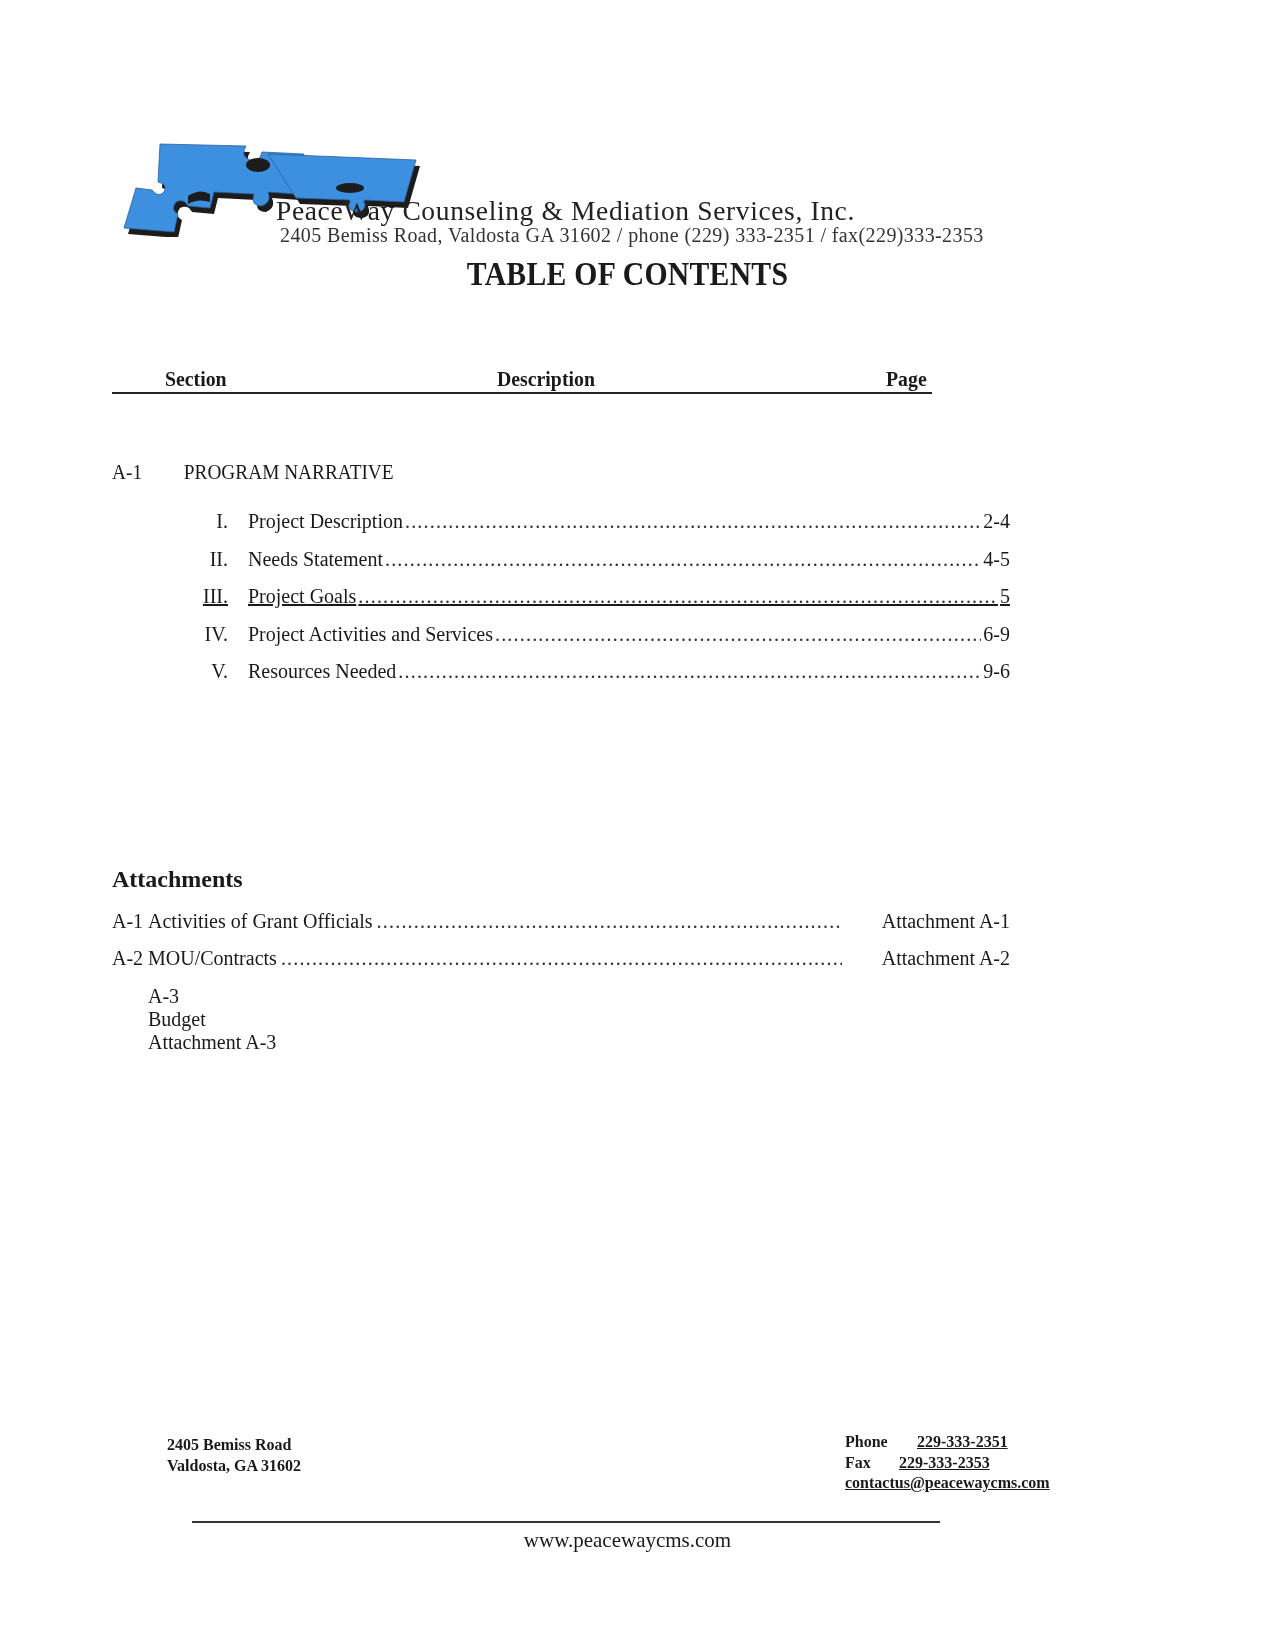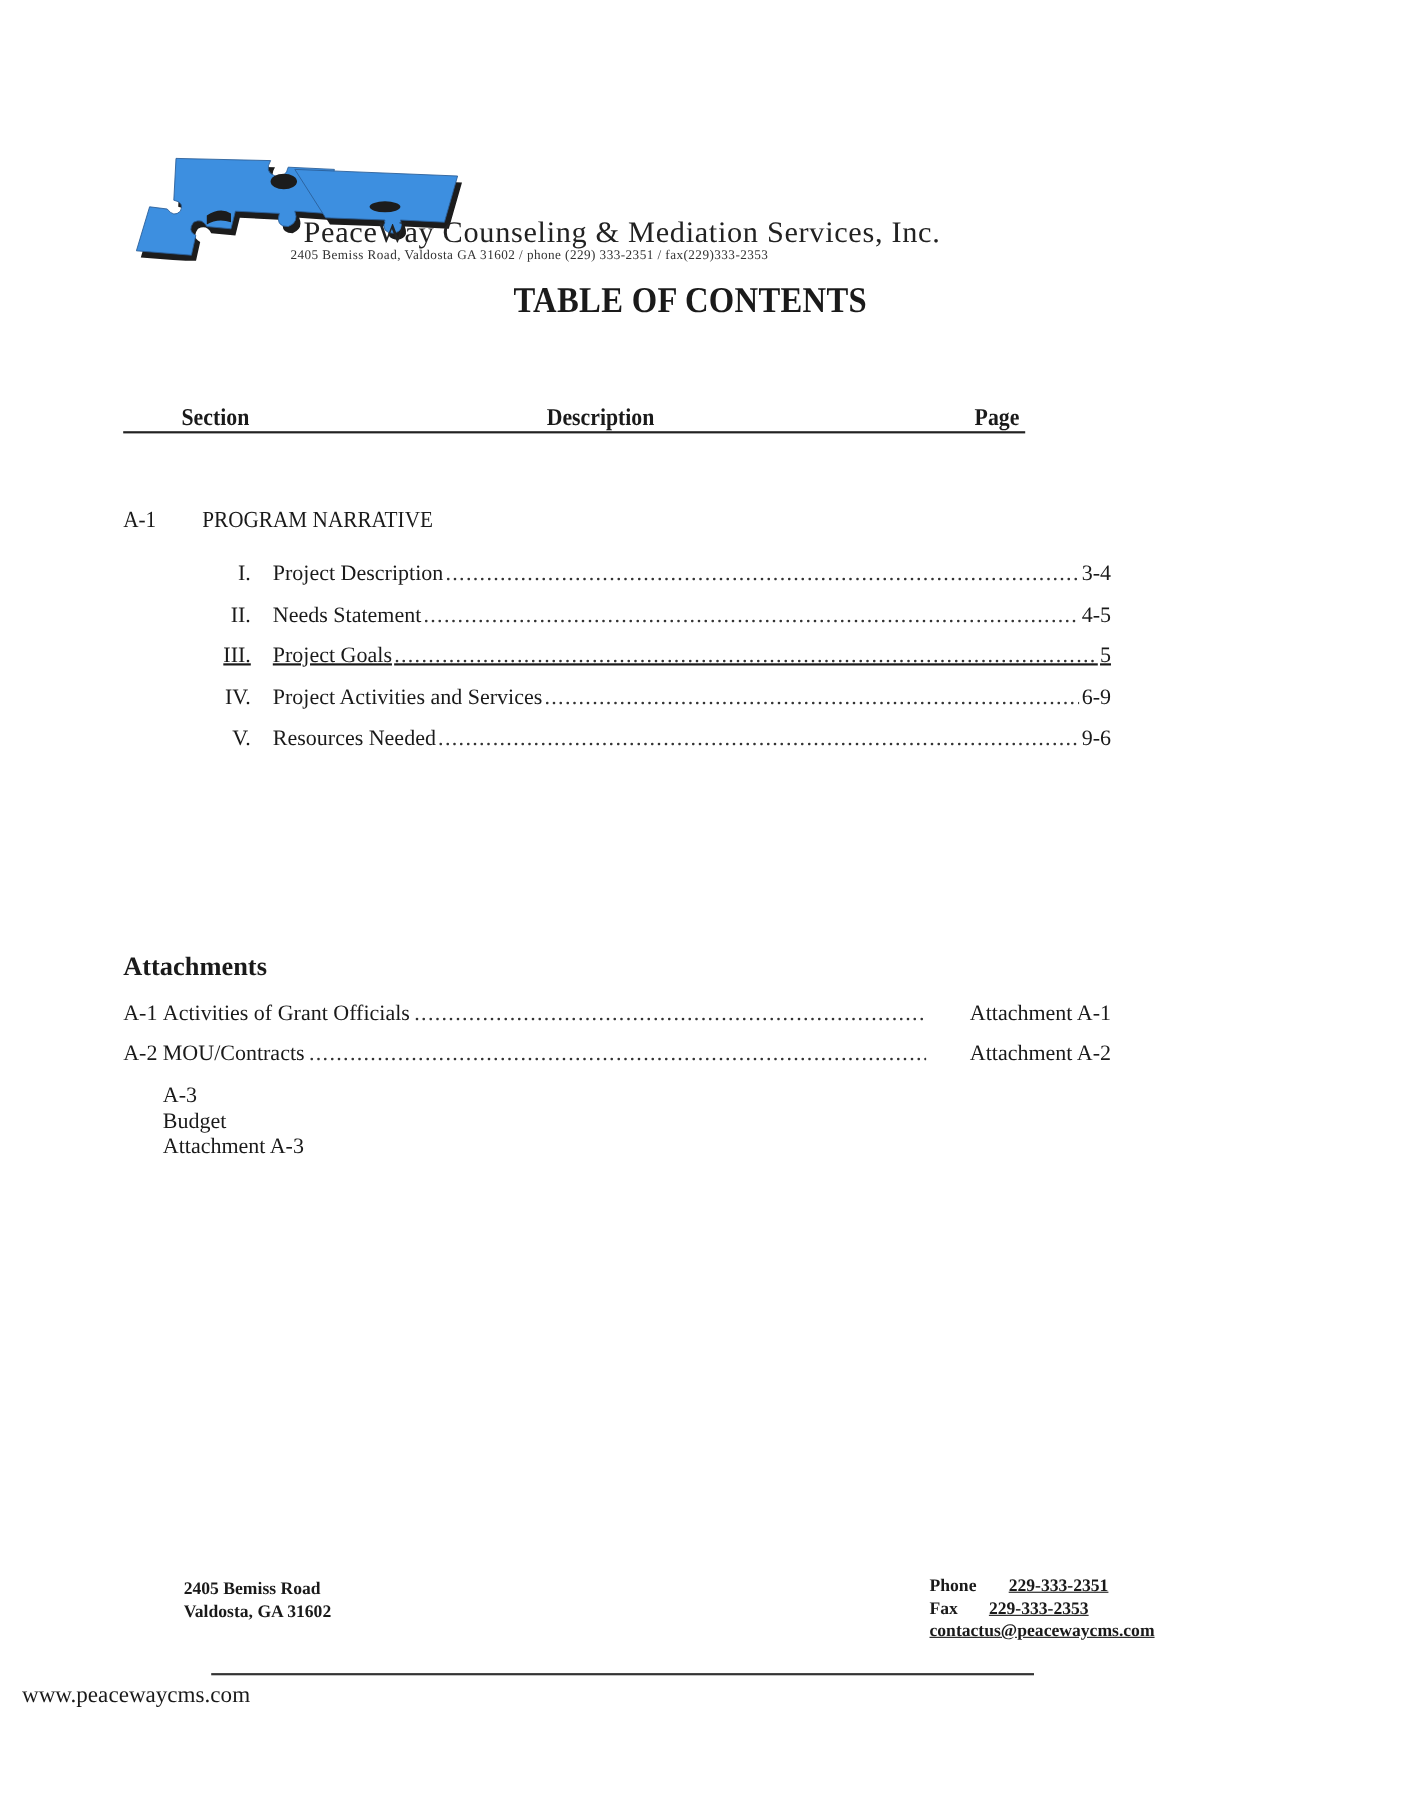--- a/index.html
+++ b/index.html
@@ -4,21 +4,21 @@
   <style>
     * { margin: 0; padding: 0; box-sizing: border-box; }
     html, body { width: 1275px; height: 1651px; background: #ffffff; overflow: hidden; }
     body { position: relative; font-family: "Liberation Serif", "DejaVu Serif", serif; color: #1a1a1a; }
 
     .abs { position: absolute; }
 
     
     #logo { left: 118px; top: 132px; width: 310px; height: 105px; }
     .company-name { left: 276px; top: 196px; font-size: 27px; letter-spacing: 0.6px; color: #222; white-space: nowrap; transform: scaleX(1.02); transform-origin: left; }
-    .company-address { left: 264px; top: 224px; font-size: 12px; letter-spacing: 0.4px; color: #333; white-space: nowrap; }
+    .company-address { left: 280px; top: 224px; font-size: 20px; letter-spacing: 0.4px; color: #333; white-space: nowrap; }
 
     .doc-title { left: 0; width: 1255px; text-align: center; top: 256px; font-size: 33px; font-weight: bold; letter-spacing: 0.3px; transform: scaleX(0.9); }
 
     
     .col-header { top: 366px; font-size: 22px; font-weight: bold; transform: scaleX(0.9); transform-origin: left; white-space: nowrap; }
     .col-underline { left: 112px; top: 392px; width: 820px; height: 2px; background: #222; }
 
     
     .section-row { left: 112px; top: 460px; font-size: 21px; white-space: nowrap; transform: scaleX(0.92); transform-origin: left; }
     .section-row .code { display: inline-block; width: 78px; }
@@ -39,21 +39,21 @@
     .attach-entry .leader::before { content: "........................................................................................................................................................................................"; }
     .attach-entry .page { flex: none; margin-left: 36px; }
 
     
     .footer-address { left: 123px; top: 1434px; font-size: 16px; font-weight: bold; line-height: 21px; margin-left: 44px; }
     .footer-contact { left: 845px; top: 1432px; font-size: 16px; font-weight: bold; line-height: 20.5px; text-decoration: underline; }
     .footer-contact .lbl { display: inline-block; }
     .footer-contact .phone-lbl { width: 72px; }
     .footer-contact .fax-lbl { width: 54px; }
     .footer-line { left: 192px; top: 1521px; width: 748px; height: 1.5px; background: #333; }
-    .footer-url { left: 0; width: 1255px; text-align: left; top: 1528px; font-size: 21px; margin-left: 20px; }
+    .footer-url { left: 0; width: 1255px; text-align: center; top: 1528px; font-size: 21px; }
   </style>
 </head>
 <body>
 
 <svg id="logo" class="abs" viewBox="0 0 310 105" xmlns="http://www.w3.org/2000/svg">
 
   <g fill="#1c1c1c">
     <path d="M42 12 L128 14 Q122 24 132 28 Q142 30 144 20 L186 22 L178 62 L150 60 Q154 70 144 74 Q132 74 136 62 L96 60 L92 76 L70 74 Q66 66 58 70 Q52 78 60 82 L56 100 L6 96 L18 56 L34 58 Q40 66 46 60 Q50 52 40 50 Z" transform="translate(4,6)"></path>
     <path d="M150 22 L298 28 L286 70 L246 68 Q250 78 240 80 Q228 80 232 68 L178 66 Z" transform="translate(4,6)"></path>
   </g>
@@ -80,21 +80,21 @@
 <div class="abs col-underline"></div>
 
 <div class="abs section-row">
   <span class="code">A-1</span><span>PROGRAM NARRATIVE</span>
 </div>
 
 <div class="toc-entry" style="top:510px;">
   <span class="num">I.</span>
   <span class="label">Project Description</span>
   <span class="leader"></span>
-  <span class="page">3-4</span>
+  <span class="page">2-4</span>
 </div>
 <div class="toc-entry" style="top:548px;">
   <span class="num">II.</span>
   <span class="label">Needs Statement</span>
   <span class="leader"></span>
   <span class="page">4-5</span>
 </div>
 <div class="toc-entry" style="top:585px;text-decoration:underline;">
   <span class="num">III.</span>
   <span class="label">Project Goals</span>

